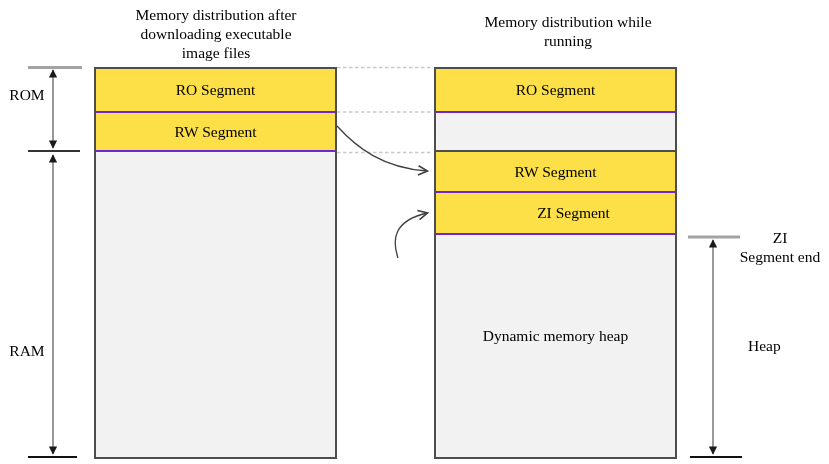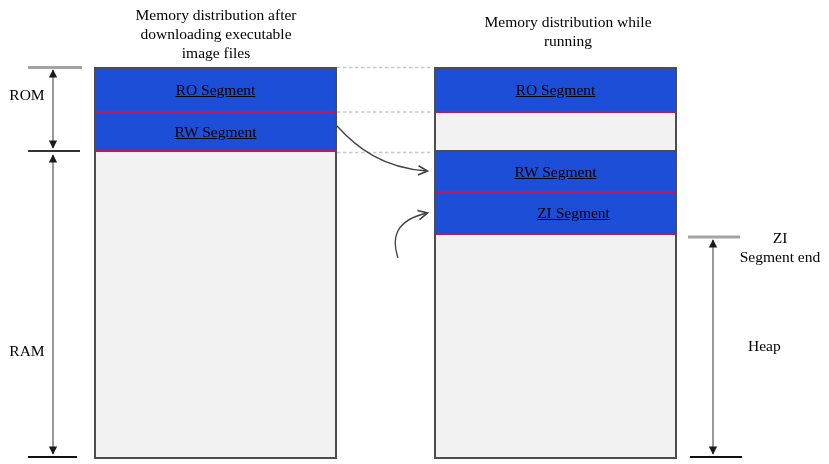--- a/index.html
+++ b/index.html
@@ -14,21 +14,21 @@
   .col{
     position:absolute;top:67px;width:239px;height:388px;
     border:2px solid #4d4d4d;background:#f2f2f2;
   }
   .col-left{left:94px;}
   .col-right{left:434px;}
   .seg{
     display:flex;align-items:center;justify-content:center;
     font-size:15.5px;box-sizing:border-box;
   }
-  .seg.gray{background:#1d4ed8;border-bottom:2px solid #be185d;text-decoration:underline;}
+  .seg.gray{background:#fde047;border-bottom:2px solid #6d28d9;}
   .seg.light{background:#f2f2f2;border-bottom:2px solid #4d4d4d;}
   .heap{
     display:flex;align-items:center;justify-content:center;
     font-size:15.5px;padding-bottom:16px;box-sizing:border-box;background:#f2f2f2;
   }
   .side-label{
     position:absolute;font-size:15.5px;line-height:19px;text-align:center;
     white-space:pre-line;
   }
   svg.overlay{position:absolute;left:0;top:0;width:829px;height:464px;pointer-events:none;}
@@ -58,20 +58,23 @@
     <div class="seg gray" style="height:44px;">
       <span>RO Segment</span>
     </div>
     <div class="seg light" style="height:39px;"></div>
     <div class="seg gray" style="height:41px;">
       <span>RW Segment</span>
     </div>
     <div class="seg gray" style="height:42px;padding-left:36px;">
       <span>ZI Segment</span>
     </div>
+    <div class="heap" style="height:218px;">
+      <span>Dynamic memory heap</span>
+    </div>
   </div>
 
   <div class="side-label" style="left:5px;top:85px;width:44px;">ROM</div>
   <div class="side-label" style="left:5px;top:314px;width:44px;margin-top:27px;">RAM</div>
   <div class="side-label" style="left:727px;top:228px;width:106px;">ZI
 Segment end</div>
   <div class="side-label" style="left:748px;top:336px;width:60px;text-align:left;">Heap</div>
 
   <svg class="overlay" viewBox="0 0 829 464">
     <defs>

